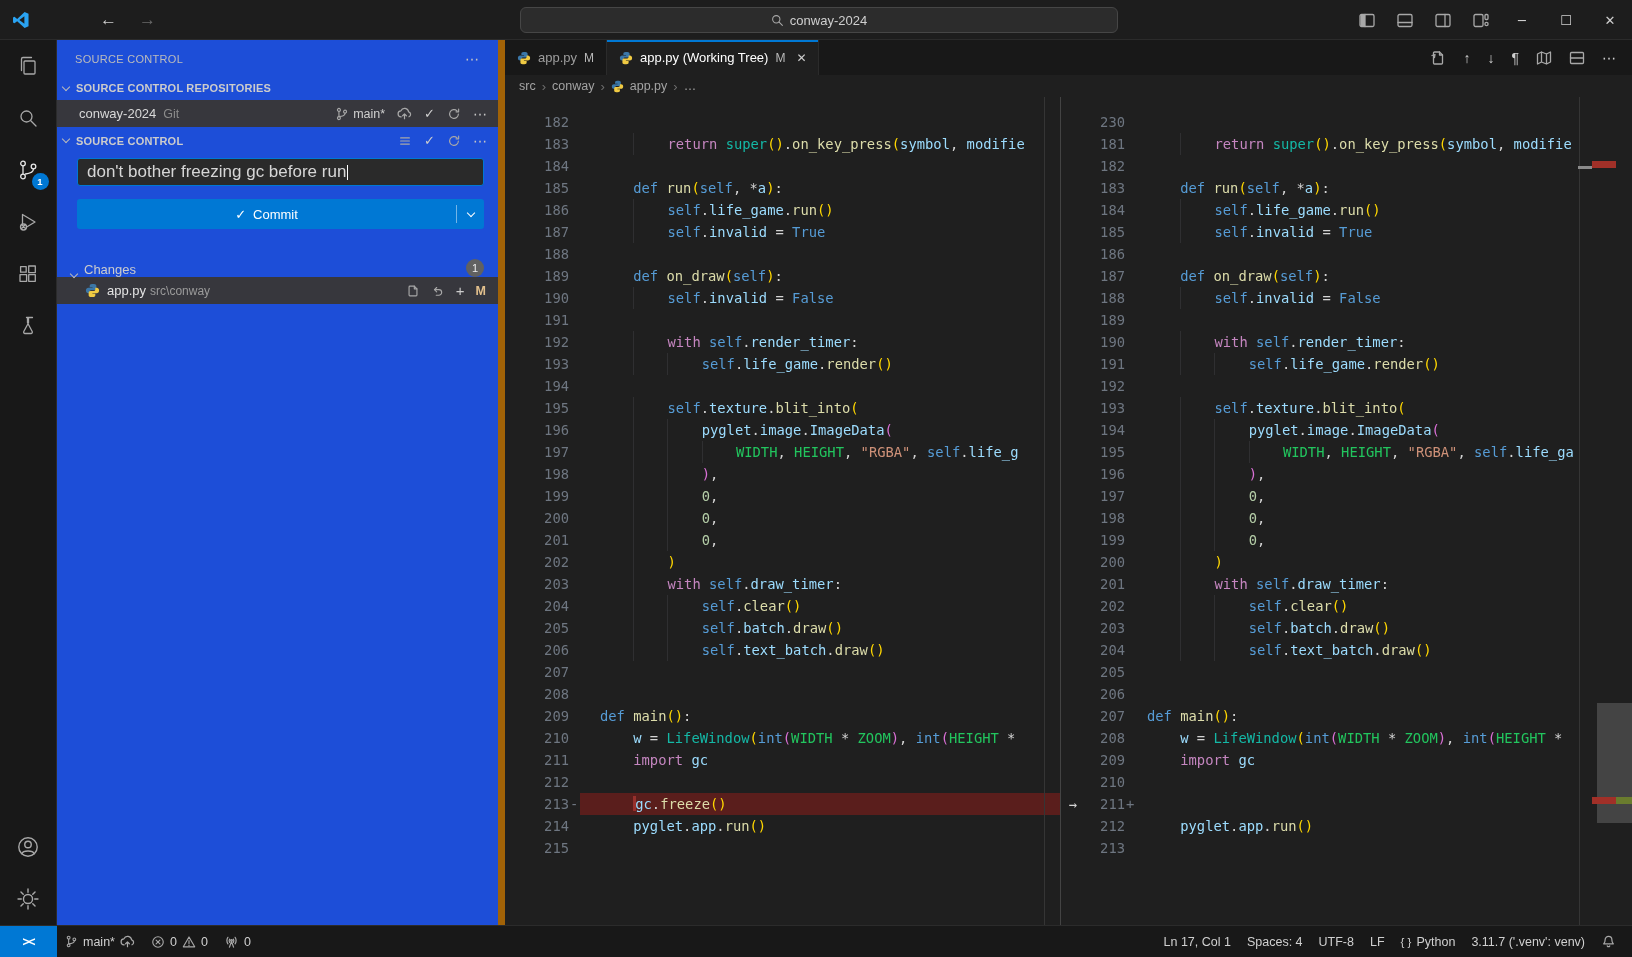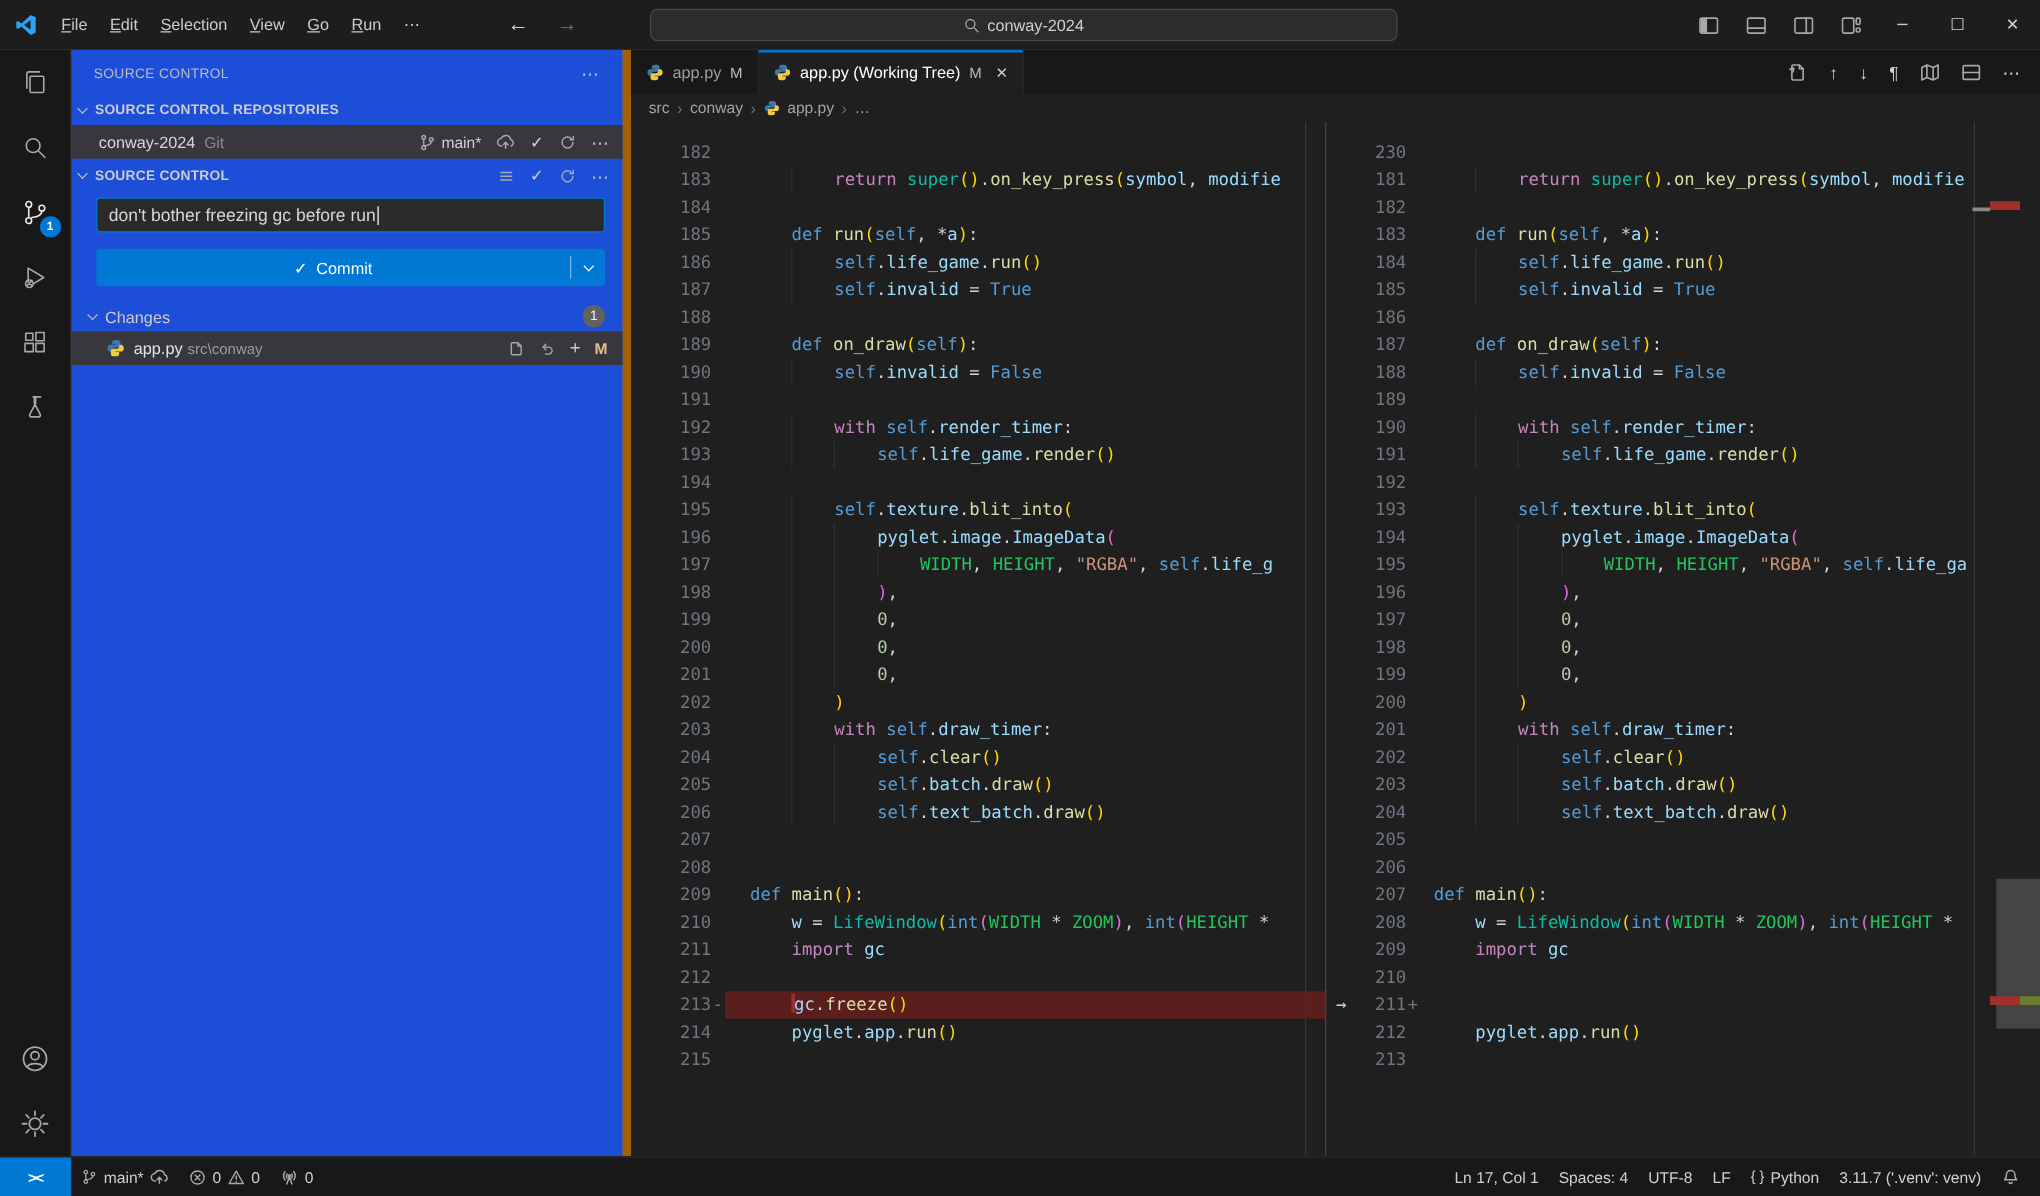--- a/index.html
+++ b/index.html
@@ -44,29 +44,29 @@
 .sect-head{display:flex;align-items:center;gap:7px;height:24px;padding-left:6px;
   font-size:11px;font-weight:700;color:#ccc;letter-spacing:.2px}
 .chev{width:6px;height:6px;border-right:1.4px solid #bbb;border-bottom:1.4px solid #bbb;
   transform:rotate(45deg);margin-top:-3px;flex:0 0 auto}
 #repo-row{display:flex;align-items:center;height:27px;background:#37373d;padding:0 10px 0 22px;color:#d8d8d8}
 #repo-row .git-label{color:#8b8b8b;margin-left:7px;font-size:12.5px}
 #repo-icons{margin-left:auto;display:flex;align-items:center;gap:12px;color:#cfcfcf}
 #sc-head-row{display:flex;align-items:center;height:27px;padding:0 10px 0 6px}
 #sc-head-icons{margin-left:auto;display:flex;align-items:center;gap:12px}
 #commit-input{margin:4px 14px 0 20px;height:28px;background:#2a2a2a;border:1px solid #0078d4;
-  border-radius:3px;display:flex;align-items:center;padding:0 9px;color:#d6d6d6;font-size:14px}
+  border-radius:3px;display:flex;align-items:center;padding:0 9px;color:#d6d6d6;font-size:17px}
 .caret{display:inline-block;width:1px;height:15px;background:#fff;margin-left:1px;vertical-align:middle}
 #commit-btn{margin:13px 14px 0 20px;height:30px;background:#0078d4;border-radius:3px;
   display:flex;align-items:center;color:#fff;font-size:13px}
 #commit-main{flex:1;display:flex;align-items:center;justify-content:center;gap:7px}
 #commit-drop{width:28px;height:18px;border-left:1px solid rgba(255,255,255,.45);
   display:flex;align-items:center;justify-content:center}
 #commit-drop .chev{border-color:#fff}
-#changes-row{display:flex;align-items:center;gap:7px;height:24px;padding:0 14px 0 14px;margin-top:12px;color:#ccc}
+#changes-row{display:flex;align-items:flex-end;gap:7px;height:24px;padding:0 14px 0 14px;margin-top:24px;color:#ccc}
 #changes-badge{margin-left:auto;min-width:18px;height:18px;border-radius:10px;background:#616161;
   color:#eee;font-size:11px;display:flex;align-items:center;justify-content:center;padding:0 5px}
 #file-row{display:flex;align-items:center;height:27px;background:#37373d;padding:0 12px 0 28px}
 #file-row .fname{color:#e4e4e4;margin-left:7px}
 #file-row .fpath{color:#9b9b9b;margin-left:4px;font-size:12px}
 #file-icons{margin-left:auto;display:flex;align-items:center;gap:11px}
 #file-icons .m-badge{color:#e2c08d;font-size:12.5px;font-weight:600}
 
 
 #editor-region{position:absolute;left:505px;top:40px;right:0;bottom:32px;background:#1f1f1f}
@@ -124,21 +124,20 @@
 <body>
 
 <div id="app">
 
   <div id="titlebar">
     <span id="vscode-logo">
       <svg width="18" height="18" viewBox="0 0 16 16">
           <path fill="#2aa3f2" d="M11.2.9 4.6 7 2.2 5.1.9 5.8v4.4l1.3.7L4.6 9l6.6 6.1 3.5-1.6V2.5L11.2.9zM11 4.6v6.8L6.5 8 11 4.6z"></path>
         </svg>
     </span>
-    <nav id="menubar"><span class="menu-item">File</span><span class="menu-item">Edit</span><span class="menu-item">Selection</span><span class="menu-item">View</span><span class="menu-item">Go</span><span class="menu-item">Run</span><span class="menu-more">⋯</span></nav>
     <div id="nav-arrows">
       <span>←</span>
       <span class="dim">→</span>
     </div>
     <div id="search-box">
       <span>
         <svg width="13" height="13" viewBox="0 0 16 16" class="ic">
             <circle cx="6.5" cy="6.5" r="4.5"></circle>
             <path d="M10 10l4 4"></path>
           </svg>

